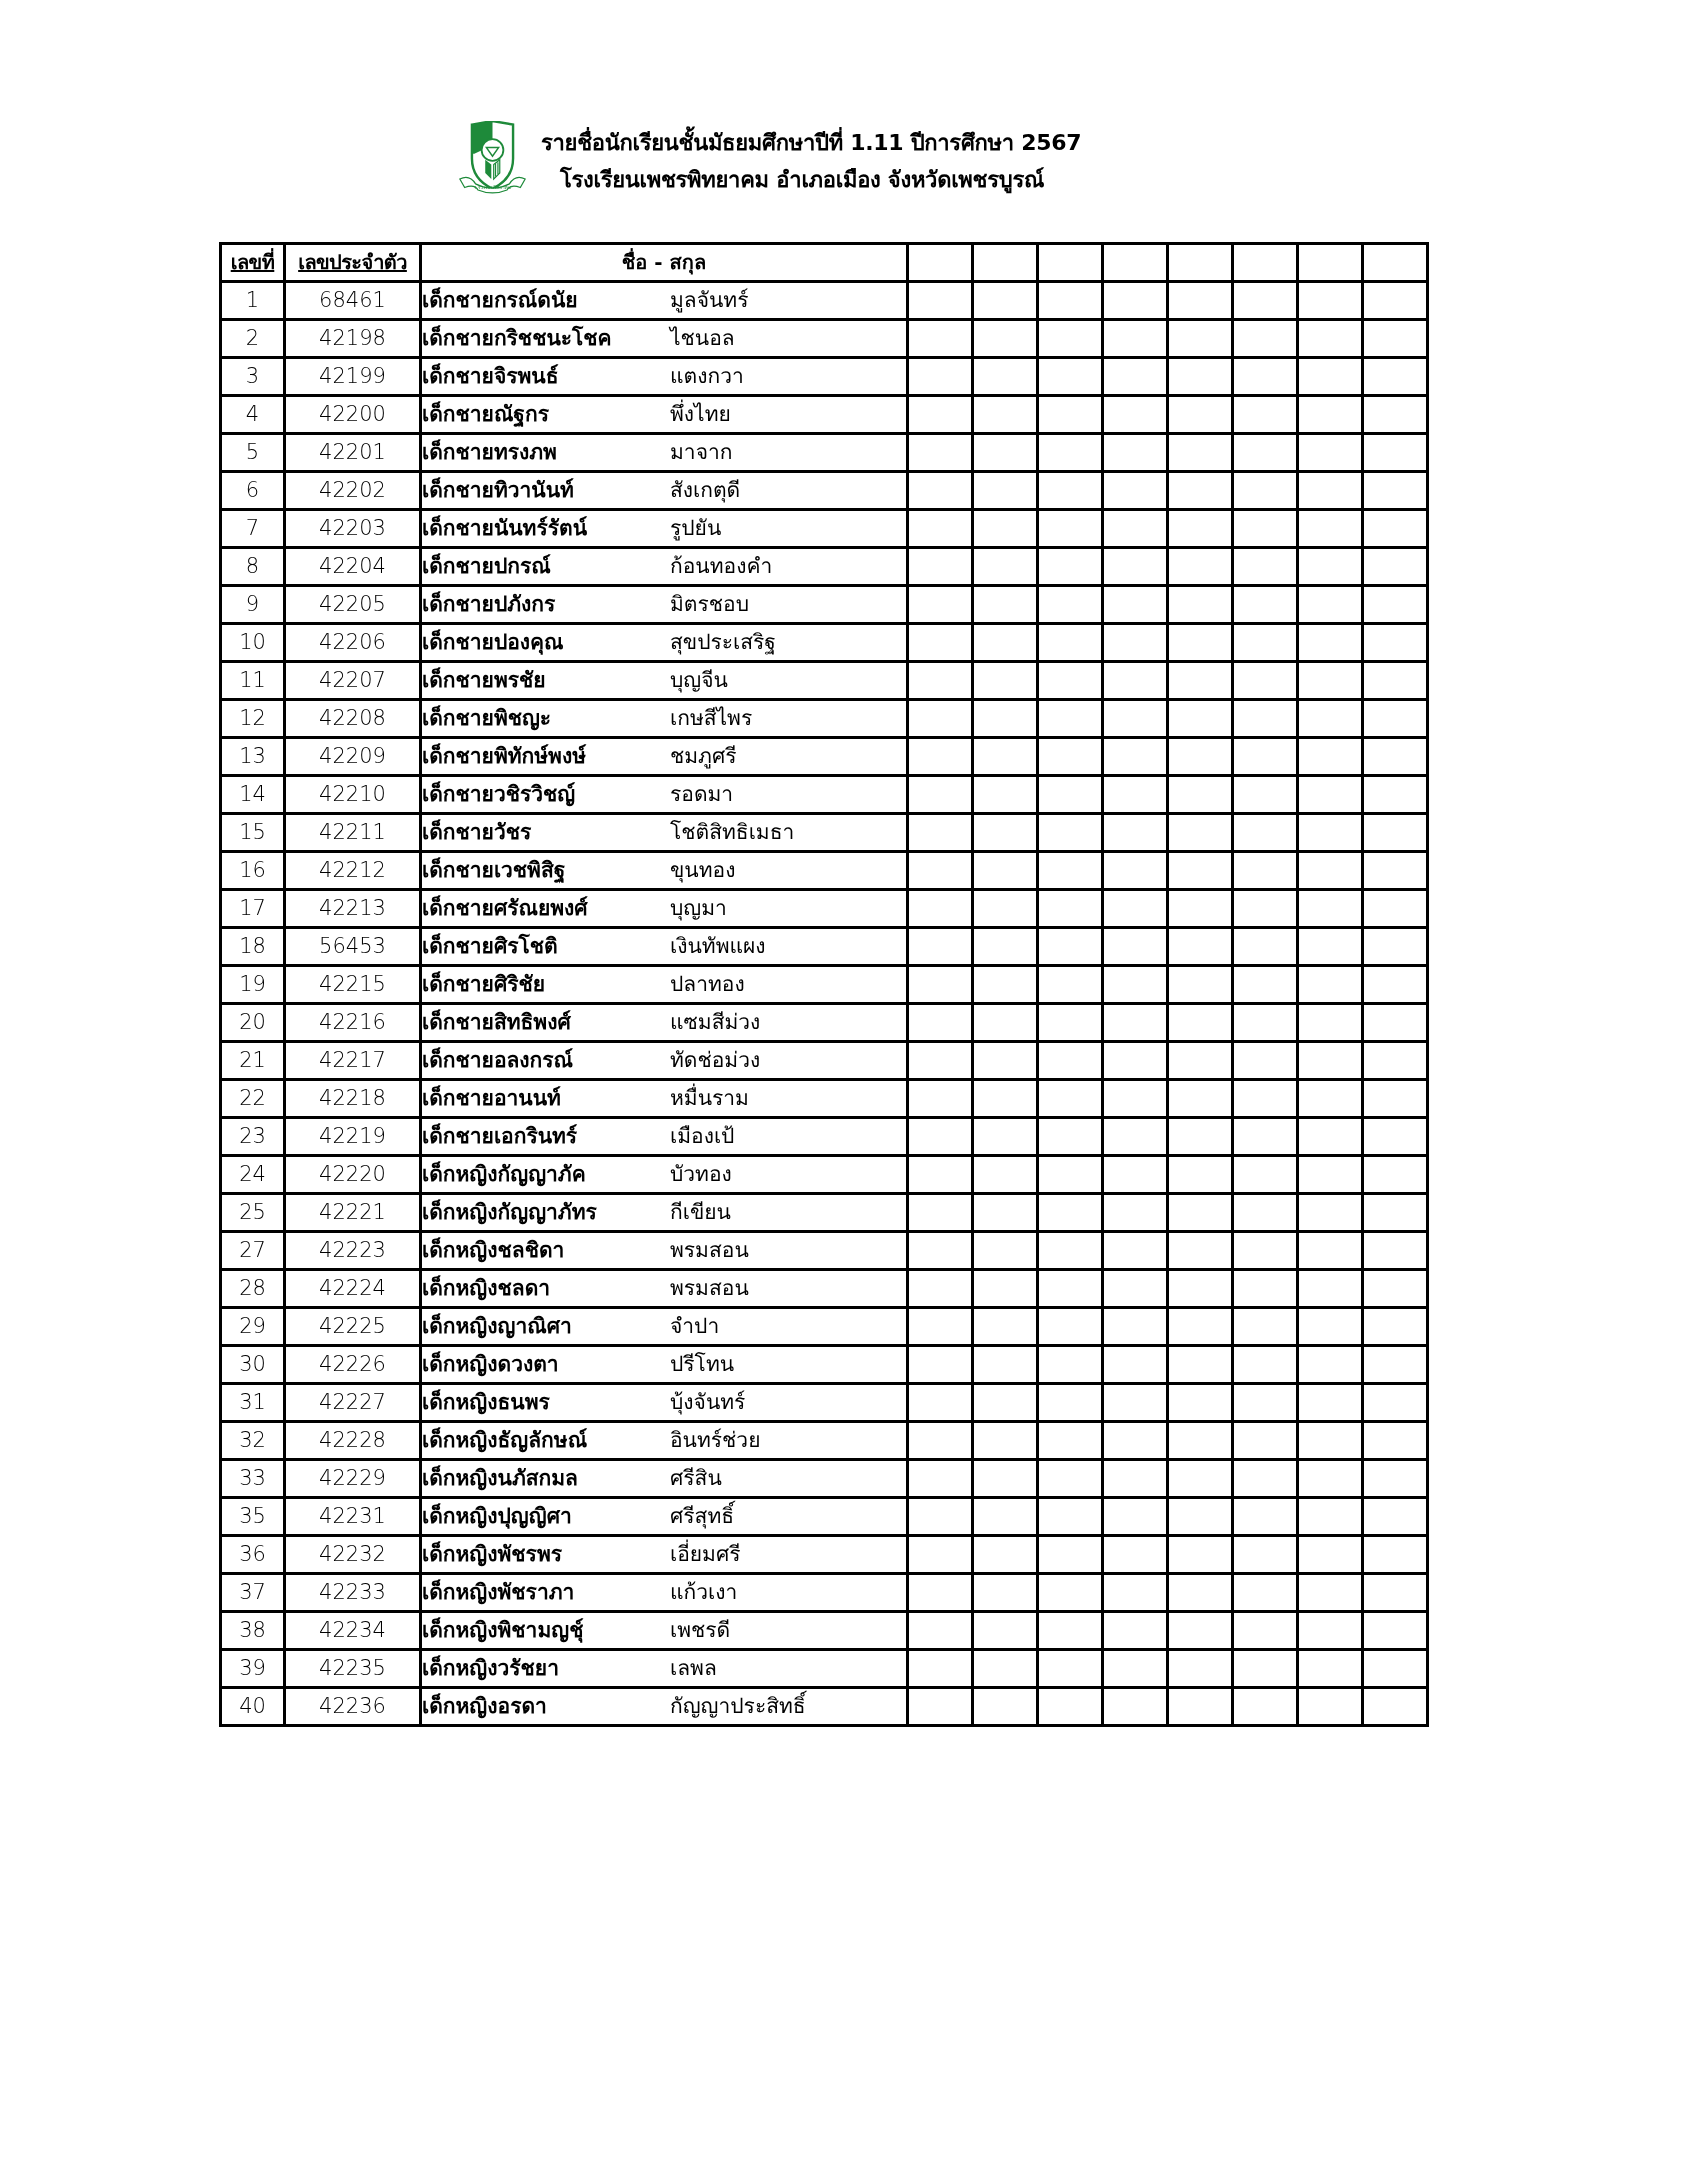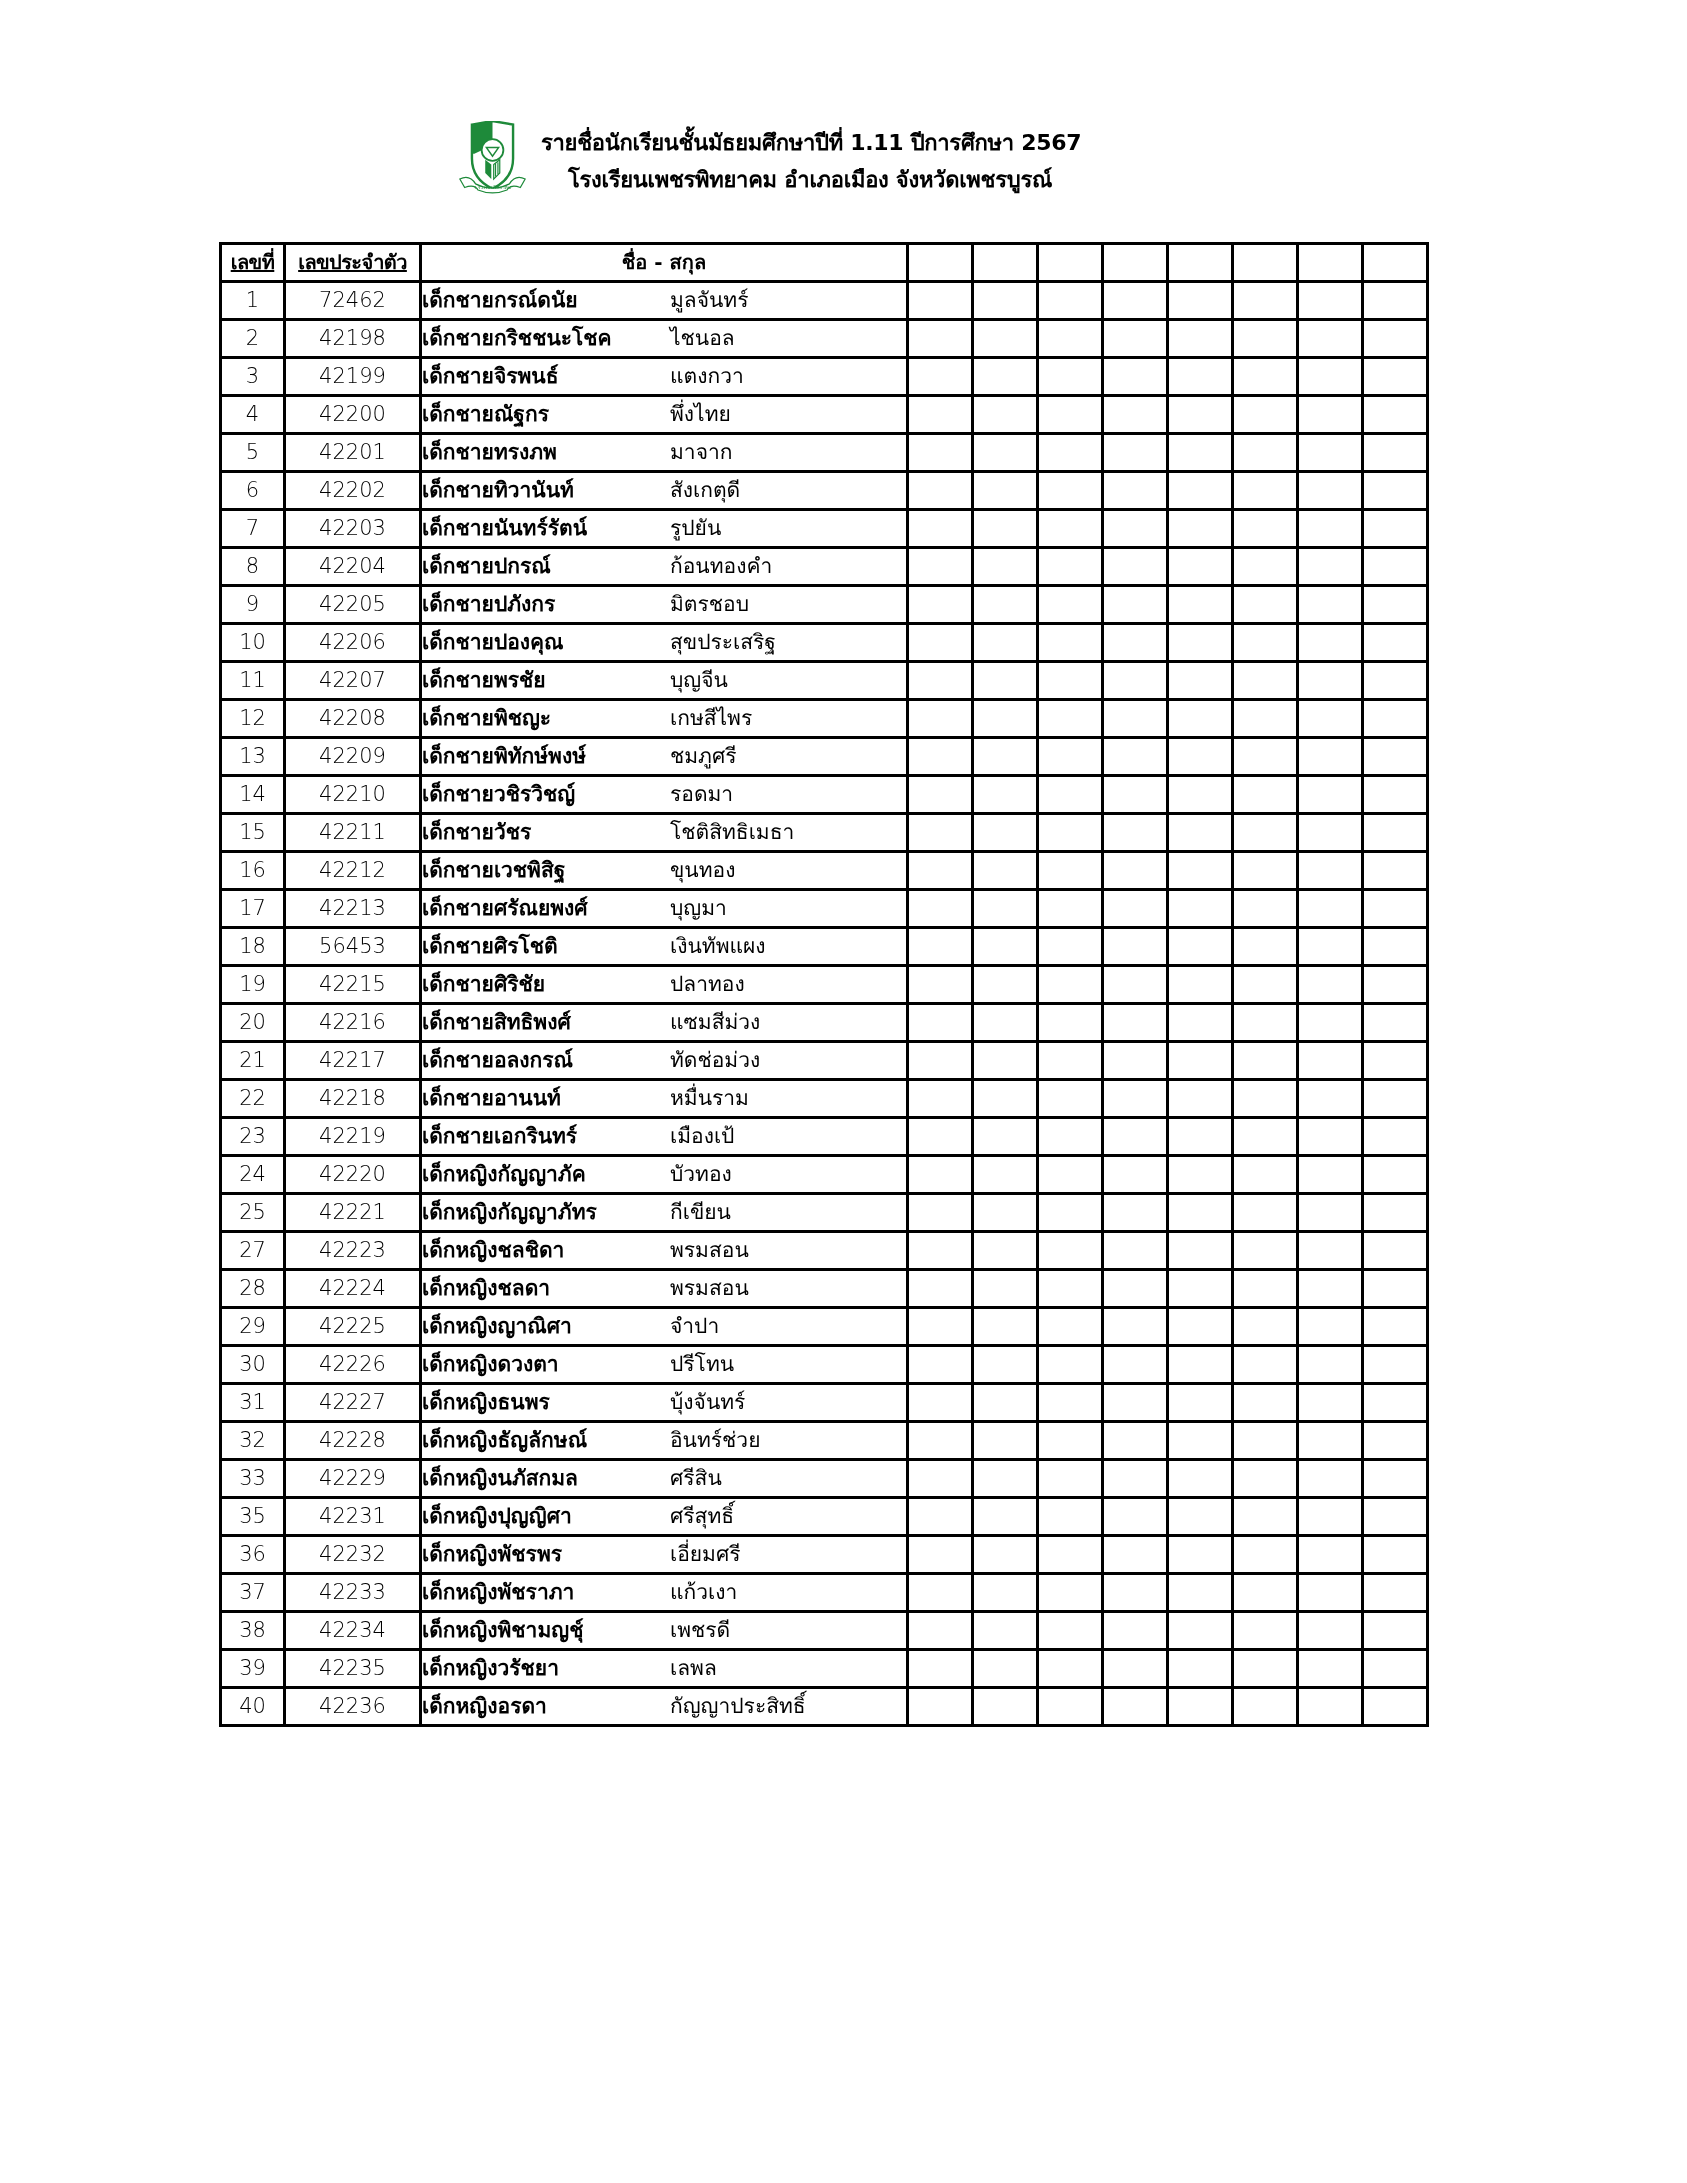--- a/index.html
+++ b/index.html
@@ -12,21 +12,21 @@
       position: absolute; left: 450px; top: 116px; width: 682px; height: 85px;
     }
     .logo {
       position: absolute; left: 7.3px; top: 4.9px; width: 71px; height: 75px;
     }
     .title-line {
       position: absolute; left: 91px; font-weight: bold; white-space: nowrap;
       font-size: 22px; letter-spacing: -0.3px;
     }
     .title-line.l1 { top: 8.5px; }
-    .title-line.l2 { top: 46px; left: 110px; margin-left: 8px; }
+    .title-line.l2 { top: 46px; left: 110px; }
 
     table.roster {
       position: absolute; left: 219px; top: 242px;
       border-collapse: collapse; table-layout: fixed;
       border: 3.7px solid #000;
     }
     table.roster th, table.roster td {
       border: 3px solid #000; height: 35px; padding: 0; overflow: hidden;
       white-space: nowrap; font-size: 21px; line-height: 35px;
     }
@@ -89,21 +89,21 @@
       <th></th>
       <th></th>
       <th></th>
       <th></th>
       <th></th>
     </tr>
   </thead>
   <tbody id="roster-body">
       <tr>
         <td class="no">1</td>
-        <td class="sid">72462</td>
+        <td class="sid">68461</td>
         <td class="name"><span class="first">เด็กชายกรณ์ดนัย</span><span class="last">มูลจันทร์</span></td>
         <td></td>
         <td></td>
         <td></td>
         <td></td>
         <td></td>
         <td></td>
         <td></td>
         <td></td>
       </tr>

